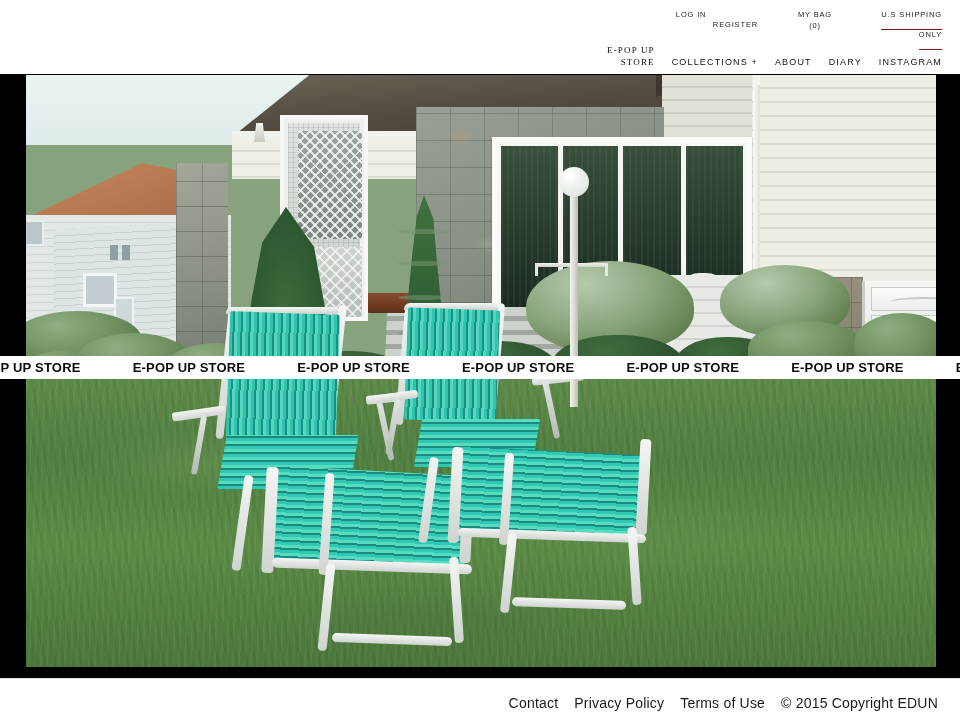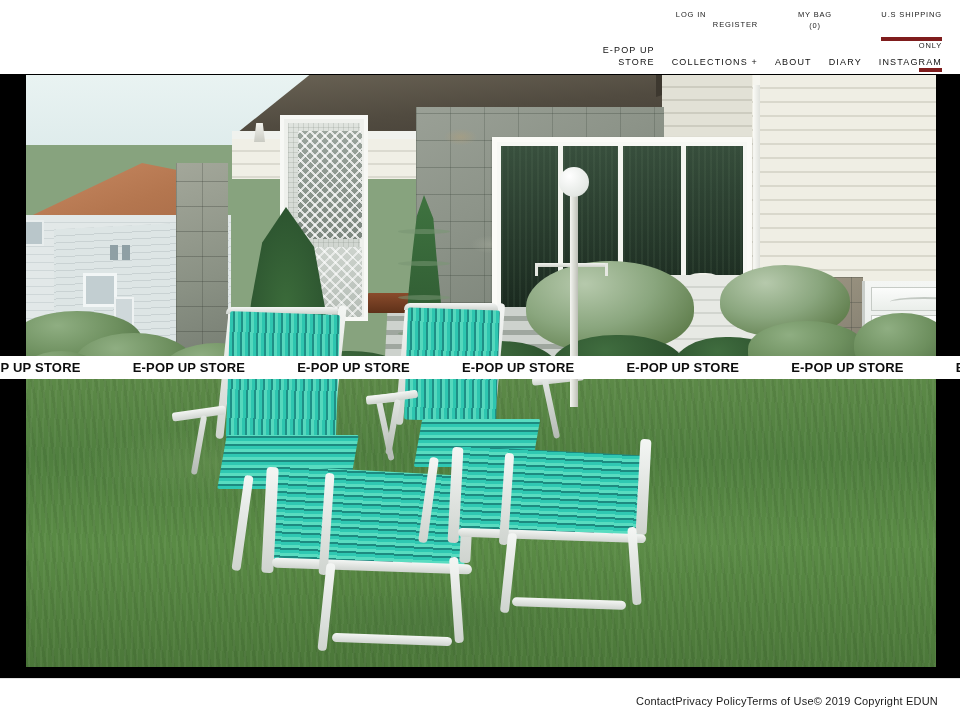--- a/index.html
+++ b/index.html
@@ -75,44 +75,44 @@
     width: 62px;
     text-align: center;
     margin-left: 26px;
   }
   .util-ship {
     width: 66px;
     text-align: right;
     margin-left: 30px;
   }
   .util-ship span {
-    border-bottom: 4px solid #7f1d1d;
+    border-bottom: 1px solid #7f1d1d;
     display: inline-block;
-    padding-bottom: 16px;
+    padding-bottom: 8px;
   }
 
   
   .main-nav {
     position: absolute;
     right: 18px;
     top: 44px;
     display: flex;
     align-items: flex-end;
     font-size: 9px;
     letter-spacing: 1.15px;
     color: #111111;
     text-transform: uppercase;
     line-height: 1.35;
   }
   .nav-item {
     cursor: pointer;
     white-space: nowrap;
     margin-left: 17px;
   }
-  .nav-item:first-child { margin-left: 4px; }
+  .nav-item:first-child { margin-left: 4px; font-family: Liberation Serif, serif; }
   .nav-epop {
     text-align: right;
     width: 52px;
     line-height: 1.35;
   }
 
   
   .hero {
     position: absolute;
     left: 26px;
@@ -629,21 +629,22 @@
     height: 42px;
     background: #ffffff;
     border-top: 1px solid #e3e3e3;
     z-index: 25;
   }
   .footer-links {
     position: absolute;
     right: 22px;
     top: 16px;
     display: flex;
-    font-size: 11px;
+    gap: 16px;
+    font-size: 14px;
     color: #1a1a1a;
     letter-spacing: 0.2px;
   }
   .footer-link { cursor: pointer; white-space: nowrap; }
   .footer-copy { white-space: nowrap; }
 </style>
 </head>
 <body>
 
 <div class="page">
@@ -853,17 +854,17 @@
       <span class="marquee-item">E-POP UP STORE</span>
 
     </div>
   </div>
 
   <footer class="footer">
     <div class="footer-links">
       <span class="footer-link">Contact</span>
       <span class="footer-link">Privacy Policy</span>
       <span class="footer-link">Terms of Use</span>
-      <span class="footer-copy">© 2019 Copyright EDUN</span>
+      <span class="footer-copy">© 2015 Copyright EDUN</span>
     </div>
   </footer>
 
 </div>
 
 </body></html>

